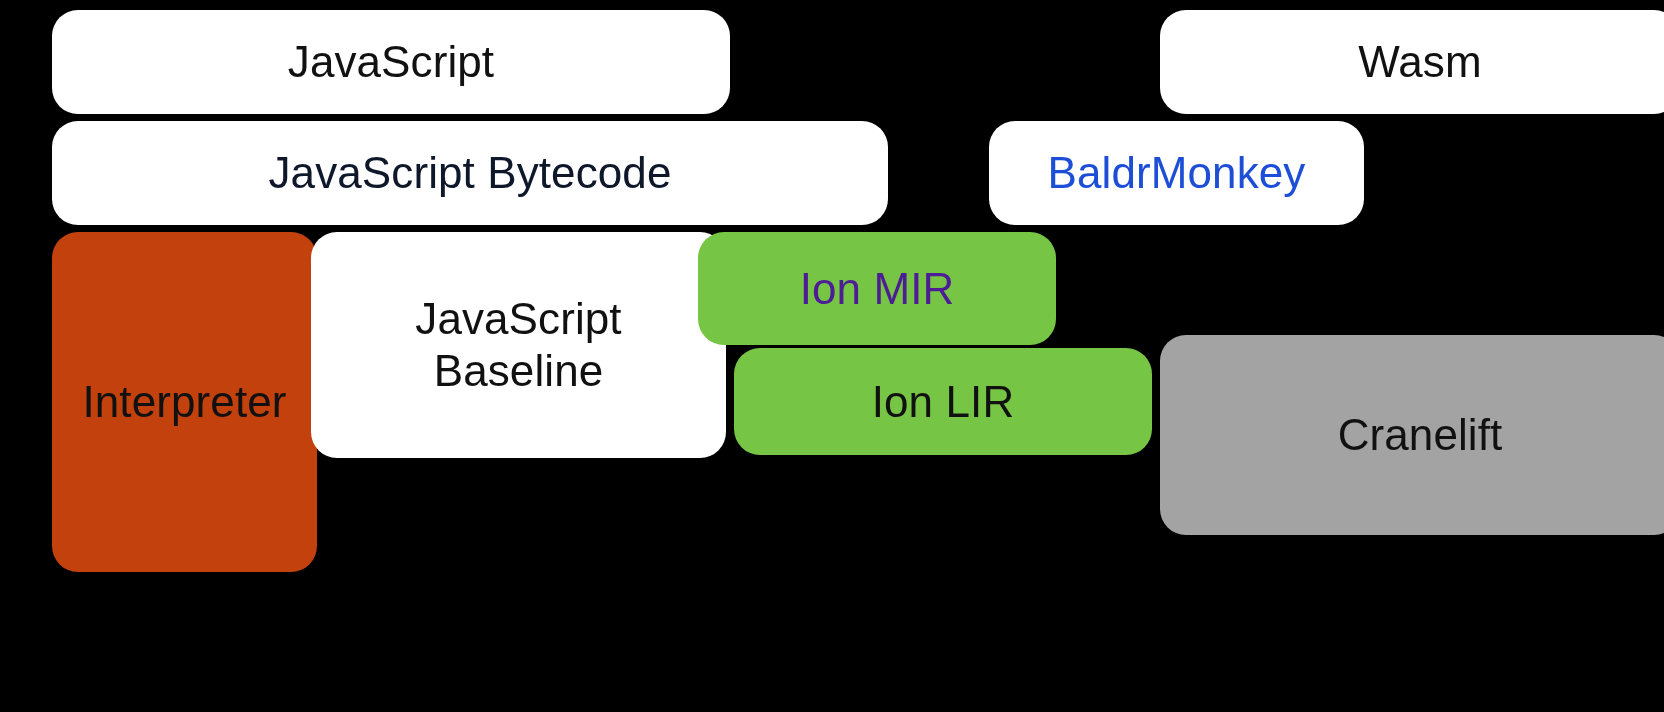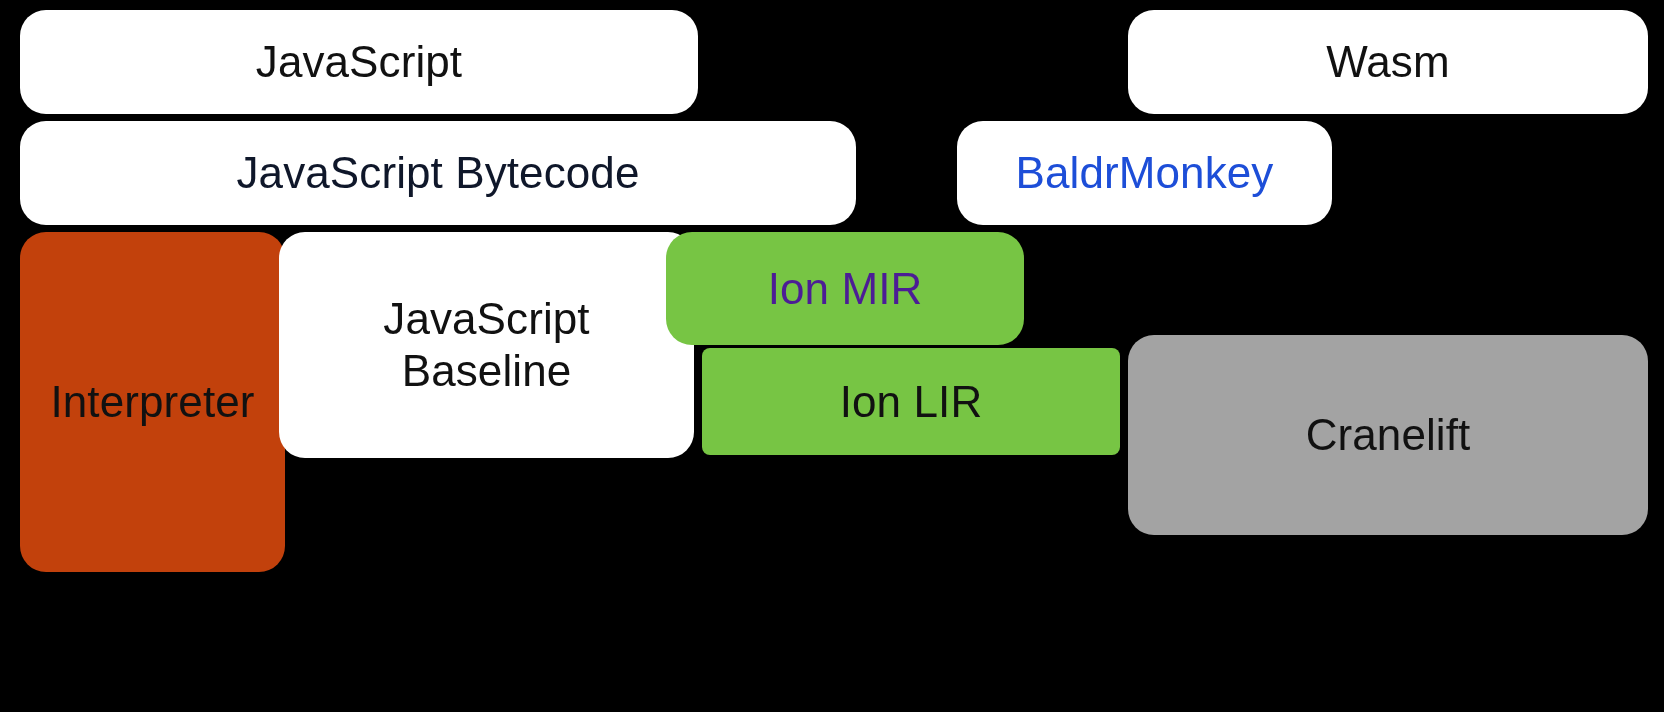--- a/index.html
+++ b/index.html
@@ -27,20 +27,21 @@
     justify-content: center;
     text-align: center;
     color: #111111;
     font-size: 44px;
     line-height: 1.18;
     letter-spacing: 0.1px;
     font-weight: 400;
     white-space: pre-line;
     padding: 2px 0;
     user-select: none;
+    margin-left: 32px;
   }
   .fill-white  { background: #ffffff; }
   .fill-gray   { background: #ebebeb; }
   .fill-green  { background: #77c544; }
   .fill-pink   { background: #f4768a; }
 </style>
 </head>
 <body>
 
 <div id="diagram" style="width: 1664px; height: 712px; background: rgb(0, 0, 0);">
@@ -54,19 +55,19 @@
 
   <div class="node fill-white" style="left: 957px; top: 121px; width: 375px; height: 104px; background: rgb(255, 255, 255); color: #1d4ed8;">BaldrMonkey</div>
 
   <div class="node fill-gray" style="left: 20px; top: 232px; width: 265px; height: 340px; background: #c2410c; color: rgb(17, 17, 17);">Interpreter</div>
 
   <div class="node fill-white" style="left: 279px; top: 232px; width: 415px; height: 226px; background: rgb(255, 255, 255); color: rgb(17, 17, 17);">JavaScript
 Baseline</div>
 
   <div class="node fill-green" style="left: 666px; top: 232px; width: 358px; height: 113px; background: rgb(119, 197, 68); color: #4c1d95;">Ion MIR</div>
 
-  <div class="node fill-green" style="left: 702px; top: 348px; width: 418px; height: 107px; background: rgb(119, 197, 68); color: rgb(17, 17, 17); border-radius: 8px;">Ion LIR</div>
+  <div class="node fill-green" style="left: 702px; top: 348px; width: 418px; height: 107px; background: rgb(119, 197, 68); color: rgb(17, 17, 17);">Ion LIR</div>
 
   <div class="node fill-pink" style="left: 1128px; top: 335px; width: 520px; height: 200px; background: #a3a3a3; color: rgb(17, 17, 17);">Cranelift</div>
 
 
 
 </div>
 
 </body></html>

